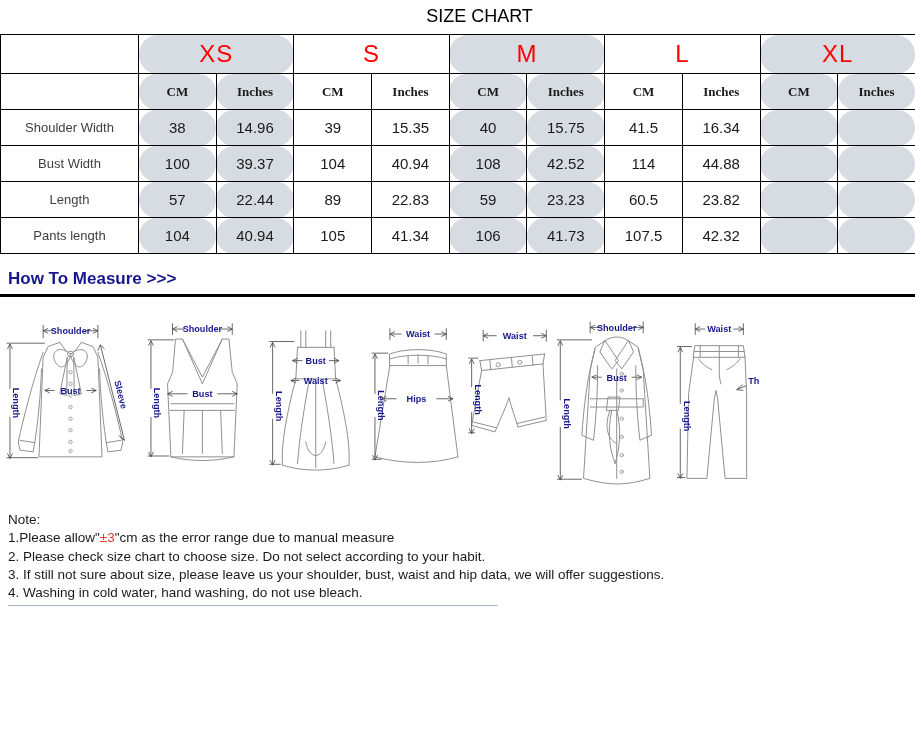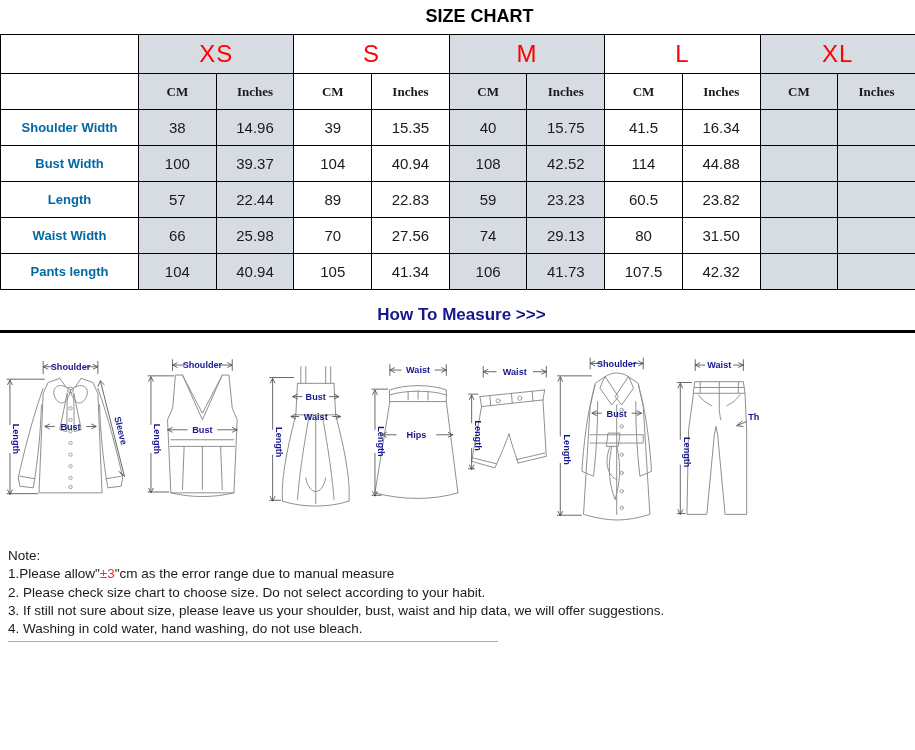--- a/index.html
+++ b/index.html
@@ -1,35 +1,35 @@
 <!DOCTYPE html>
 <html><head>
 <meta charset="utf-8">
 <style>
   html,body{margin:0;padding:0;background:#fff;}
   .page{width:915px;height:750px;background:#fff;overflow:hidden;position:relative;
         font-family:"Liberation Sans","DejaVu Sans",sans-serif;color:#1a1a1a;}
-  .title{margin:6px 0 7px 0;text-align:center;font-size:18px;font-weight:bold;color:#000;padding-left:44px;}
+  .title{margin:6px 0 7px 0;text-align:center;font-size:18px;font-weight:normal;color:#000;padding-left:44px;}
 
   
   table.size-table{border-collapse:collapse;table-layout:fixed;width:915px;}
   table.size-table td{border:1px solid #000;text-align:center;vertical-align:middle;
                       padding:0;overflow:hidden;white-space:nowrap;}
   col.c-lbl{width:138px;} col.c-v{width:77.7px;}
   tr.r-size td{height:38px;}
   tr.r-unit td{height:35px;}
   tr.r-data td{height:35px;}
   td.size{font-size:24px;color:#ff0000;font-weight:500;letter-spacing:1px;}
   td.unit{font-size:13px;font-weight:bold;color:#1a1a1a;font-family:Liberation Serif, serif;}
-  td.lbl{font-size:13px;color:#0369a1;font-weight:bold;}
+  td.lbl{font-size:13px;color:#404040;}
   td.val{font-size:15px;color:#1a1a1a;}
-  td.sh{background:#d7dce3;}
+  td.sh{background:#d7dce3;border-radius:19px;}
 
   
-  .howto{margin:15px 0 5px 8px;font-size:17px;font-weight:bold;color:#17178c;text-align:center;}
+  .howto{margin:15px 0 5px 8px;font-size:17px;font-weight:bold;color:#17178c;}
   .howto-rule{height:3px;background:#000;width:915px;}
   .diagrams{display:flex;align-items:center;width:759px;margin-top:3px;}
   svg .art{stroke:#8f8f8f;fill:none;stroke-width:1.2;stroke-linejoin:round;stroke-linecap:round;}
   svg .dim{stroke:#4a4a4a;fill:none;stroke-width:1;}
   svg .lab{fill:#17178c;font-weight:bold;font-size:11px;
            font-family:"Liberation Sans","DejaVu Sans",sans-serif;}
   svg .btn{stroke:#8f8f8f;fill:#fff;stroke-width:1;}
 
   
   .notes{margin:6px 0 16px 8px;font-size:13.5px;line-height:1.36;color:#1a1a1a;}
@@ -110,33 +110,20 @@
     <tr class="r-data">
       <td class="lbl">Length</td>
       <td class="val sh">57</td>
       <td class="val sh">22.44</td>
       <td class="val">89</td>
       <td class="val">22.83</td>
       <td class="val sh">59</td>
       <td class="val sh">23.23</td>
       <td class="val">60.5</td>
       <td class="val">23.82</td>
-      <td class="val sh"></td>
-      <td class="val sh"></td>
-    </tr>
-    <tr class="r-data">
-      <td class="lbl">Waist Width</td>
-      <td class="val sh">66</td>
-      <td class="val sh">25.98</td>
-      <td class="val">70</td>
-      <td class="val">27.56</td>
-      <td class="val sh">74</td>
-      <td class="val sh">29.13</td>
-      <td class="val">80</td>
-      <td class="val">31.50</td>
       <td class="val sh"></td>
       <td class="val sh"></td>
     </tr>
     <tr class="r-data">
       <td class="lbl">Pants length</td>
       <td class="val sh">104</td>
       <td class="val sh">40.94</td>
       <td class="val">105</td>
       <td class="val">41.34</td>
       <td class="val sh">106</td>

